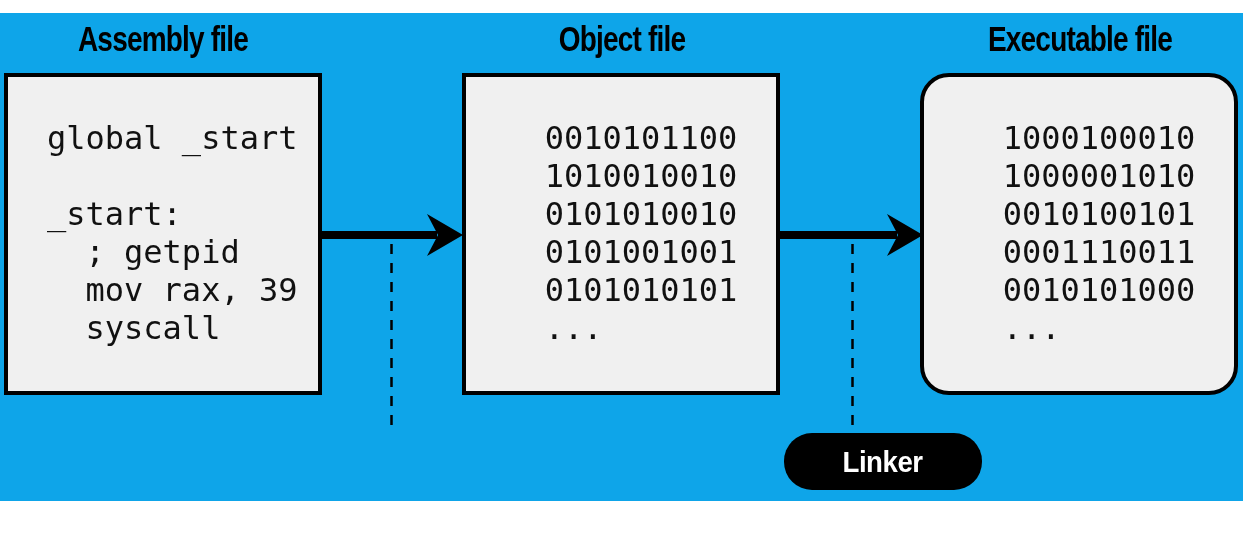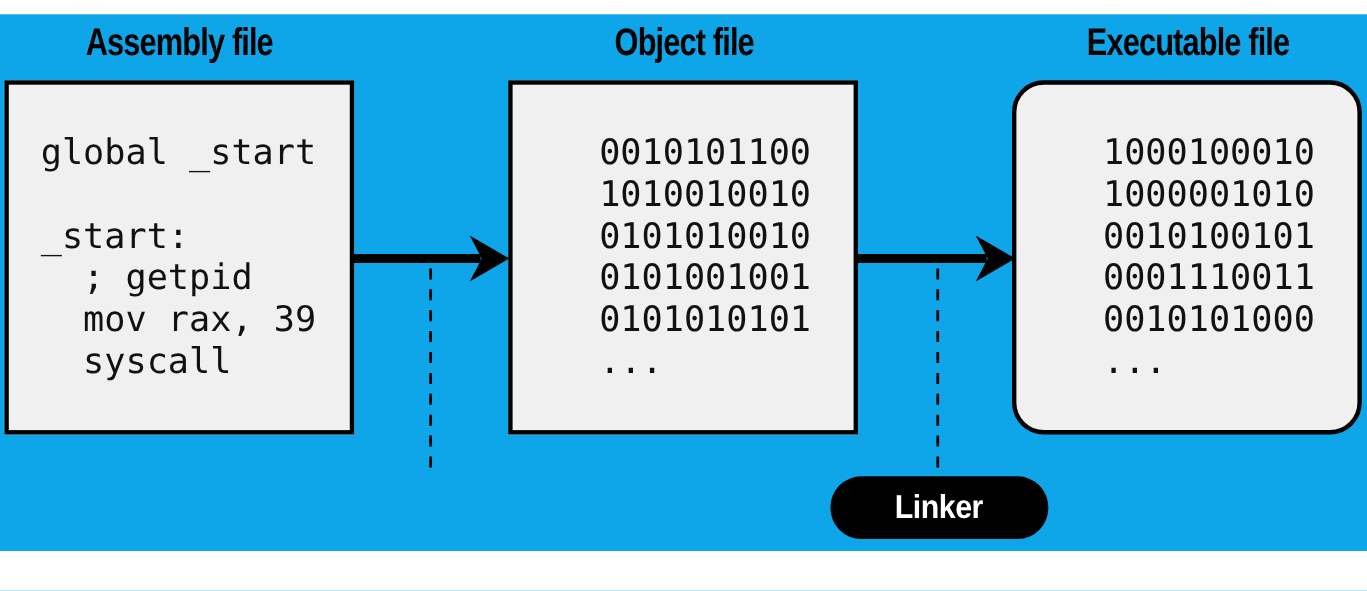--- a/index.html
+++ b/index.html
@@ -42,21 +42,21 @@
   }
   .file-box pre {
     margin: 0;
     padding-top: 42px;
     font-family: "DejaVu Sans Mono", monospace;
     font-size: 32px;
     line-height: 38px;
     color: #111111;
     white-space: pre;
   }
-  .file-box.left-align pre { padding-left: 29px; }
+  .file-box.left-align pre { padding-left: 39px; }
   .file-box.center-align { display: flex; justify-content: center; padding-left: 40px; }
   .overlay {
     position: absolute;
     left: 0; top: 0;
     width: 1243px;
     height: 537px;
     pointer-events: none;
   }
   .pill {
     position: absolute;
@@ -132,20 +132,20 @@
       <path d="M 427,201 L 463,222 L 427,243 L 438,222 Z" fill="#000000"></path>
     </g>
     <g>
       <line x1="780" y1="222" x2="897" y2="222" stroke="#000000" stroke-width="8"></line>
       <path d="M 887,201 L 923,222 L 887,243 L 898,222 Z" fill="#000000"></path>
     </g>
     <line x1="391.5" y1="231" x2="391.5" y2="418" stroke="#000000" stroke-width="2.5" stroke-dasharray="10 9"></line>
     <line x1="852.5" y1="231" x2="852.5" y2="418" stroke="#000000" stroke-width="2.5" stroke-dasharray="10 9"></line>
   </svg>
 
-  <div class="pill" style="left:755px;">
+  <div class="pill" style="left:784px;">
     <span>Linker</span>
   </div>
 
   <div class="tool-name" style="left:291px;">nasm</div>
   <div class="tool-name" style="left:752px;">ld</div>
 
 </div>
 
 </body></html>

